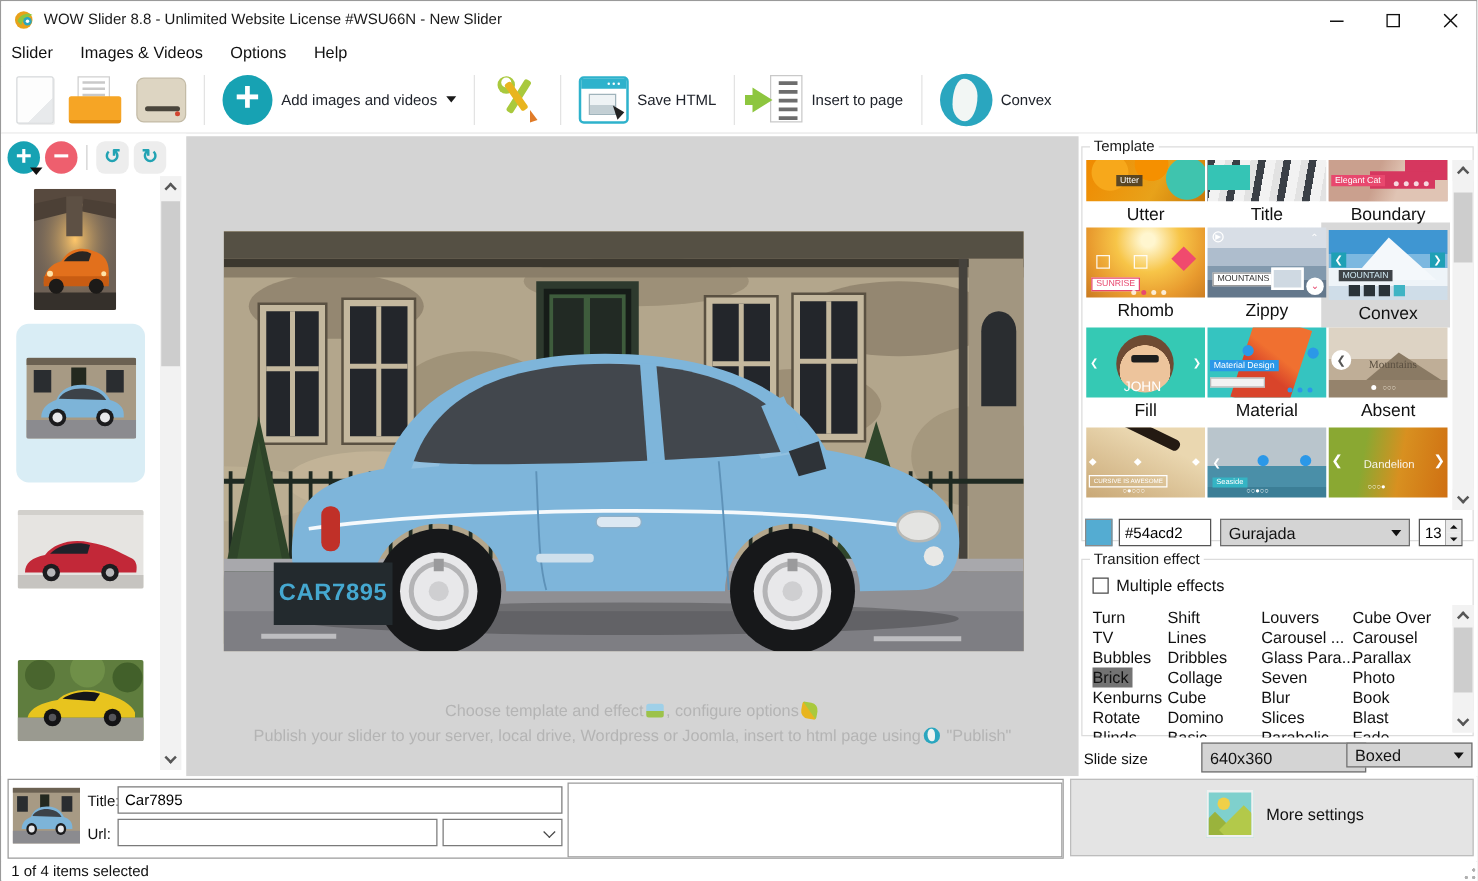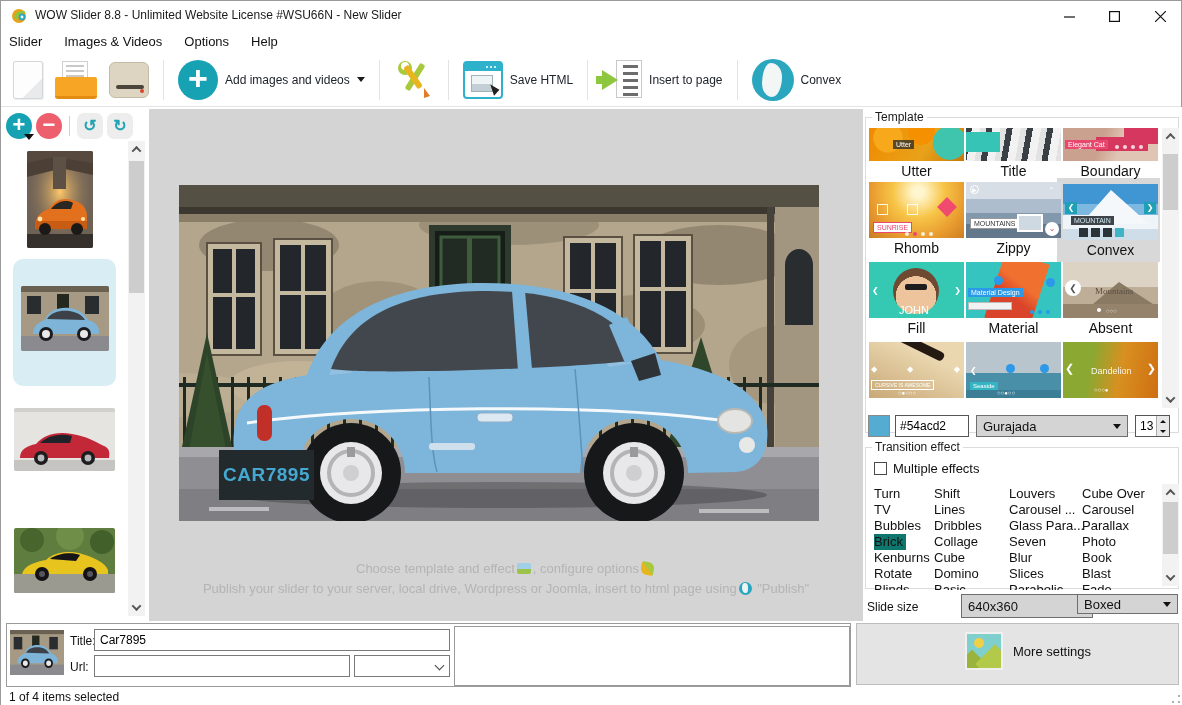--- a/index.html
+++ b/index.html
@@ -135,21 +135,21 @@
   #size-spin .sbtn { height:50%; display:flex; align-items:center; justify-content:center; background:#e8e8e8; }
   #size-spin .sbtn i { border-left:3px solid transparent; border-right:3px solid transparent; width:0; height:0; }
   #size-spin .sbtn.up i { border-bottom:3px solid #111; }
   #size-spin .sbtn.dn i { border-top:3px solid #111; }
 
   
   #fx-check { position:absolute; left:8px; top:14px; width:13px; height:13px; border:1px solid #4a4a4a; background:#fff; }
   #fx-check-label { position:absolute; left:27px; top:13px; font-size:13px; color:#111; }
   #fx-grid { position:absolute; left:8px; top:38px; width:282px; height:104px; overflow:hidden; display:grid; grid-template-columns:60px 75px 73px 74px; grid-auto-rows:16px; }
   .fx { font-size:13px; color:#111; white-space:nowrap; }
-  .fx.sel { background:#0f766e; width:max-content; padding:0 3px; margin-left:-3px;text-align:center; }
+  .fx.sel { background:#737373; width:max-content; padding:0 3px; margin-left:-3px;text-align:center; }
 
   
   #slide-size-label { position:absolute; left:4px; top:493px; font-size:12px; color:#111; }
   #size-combo { left:98px; top:487px; width:132px; height:24px; }
   #mode-combo { left:214px; top:487px; width:101px; height:20px; }
 
   
   #bottom-bar { position:absolute; left:0; top:620px; width:1182px; height:68px; background:#fff; }
   #props-box { position:absolute; left:5px; top:2px; width:845px; height:64px; border:1px solid #9a9a9a; }
   #prop-thumb { position:absolute; left:3px; top:6px; width:54px; height:45px; overflow:hidden; }

